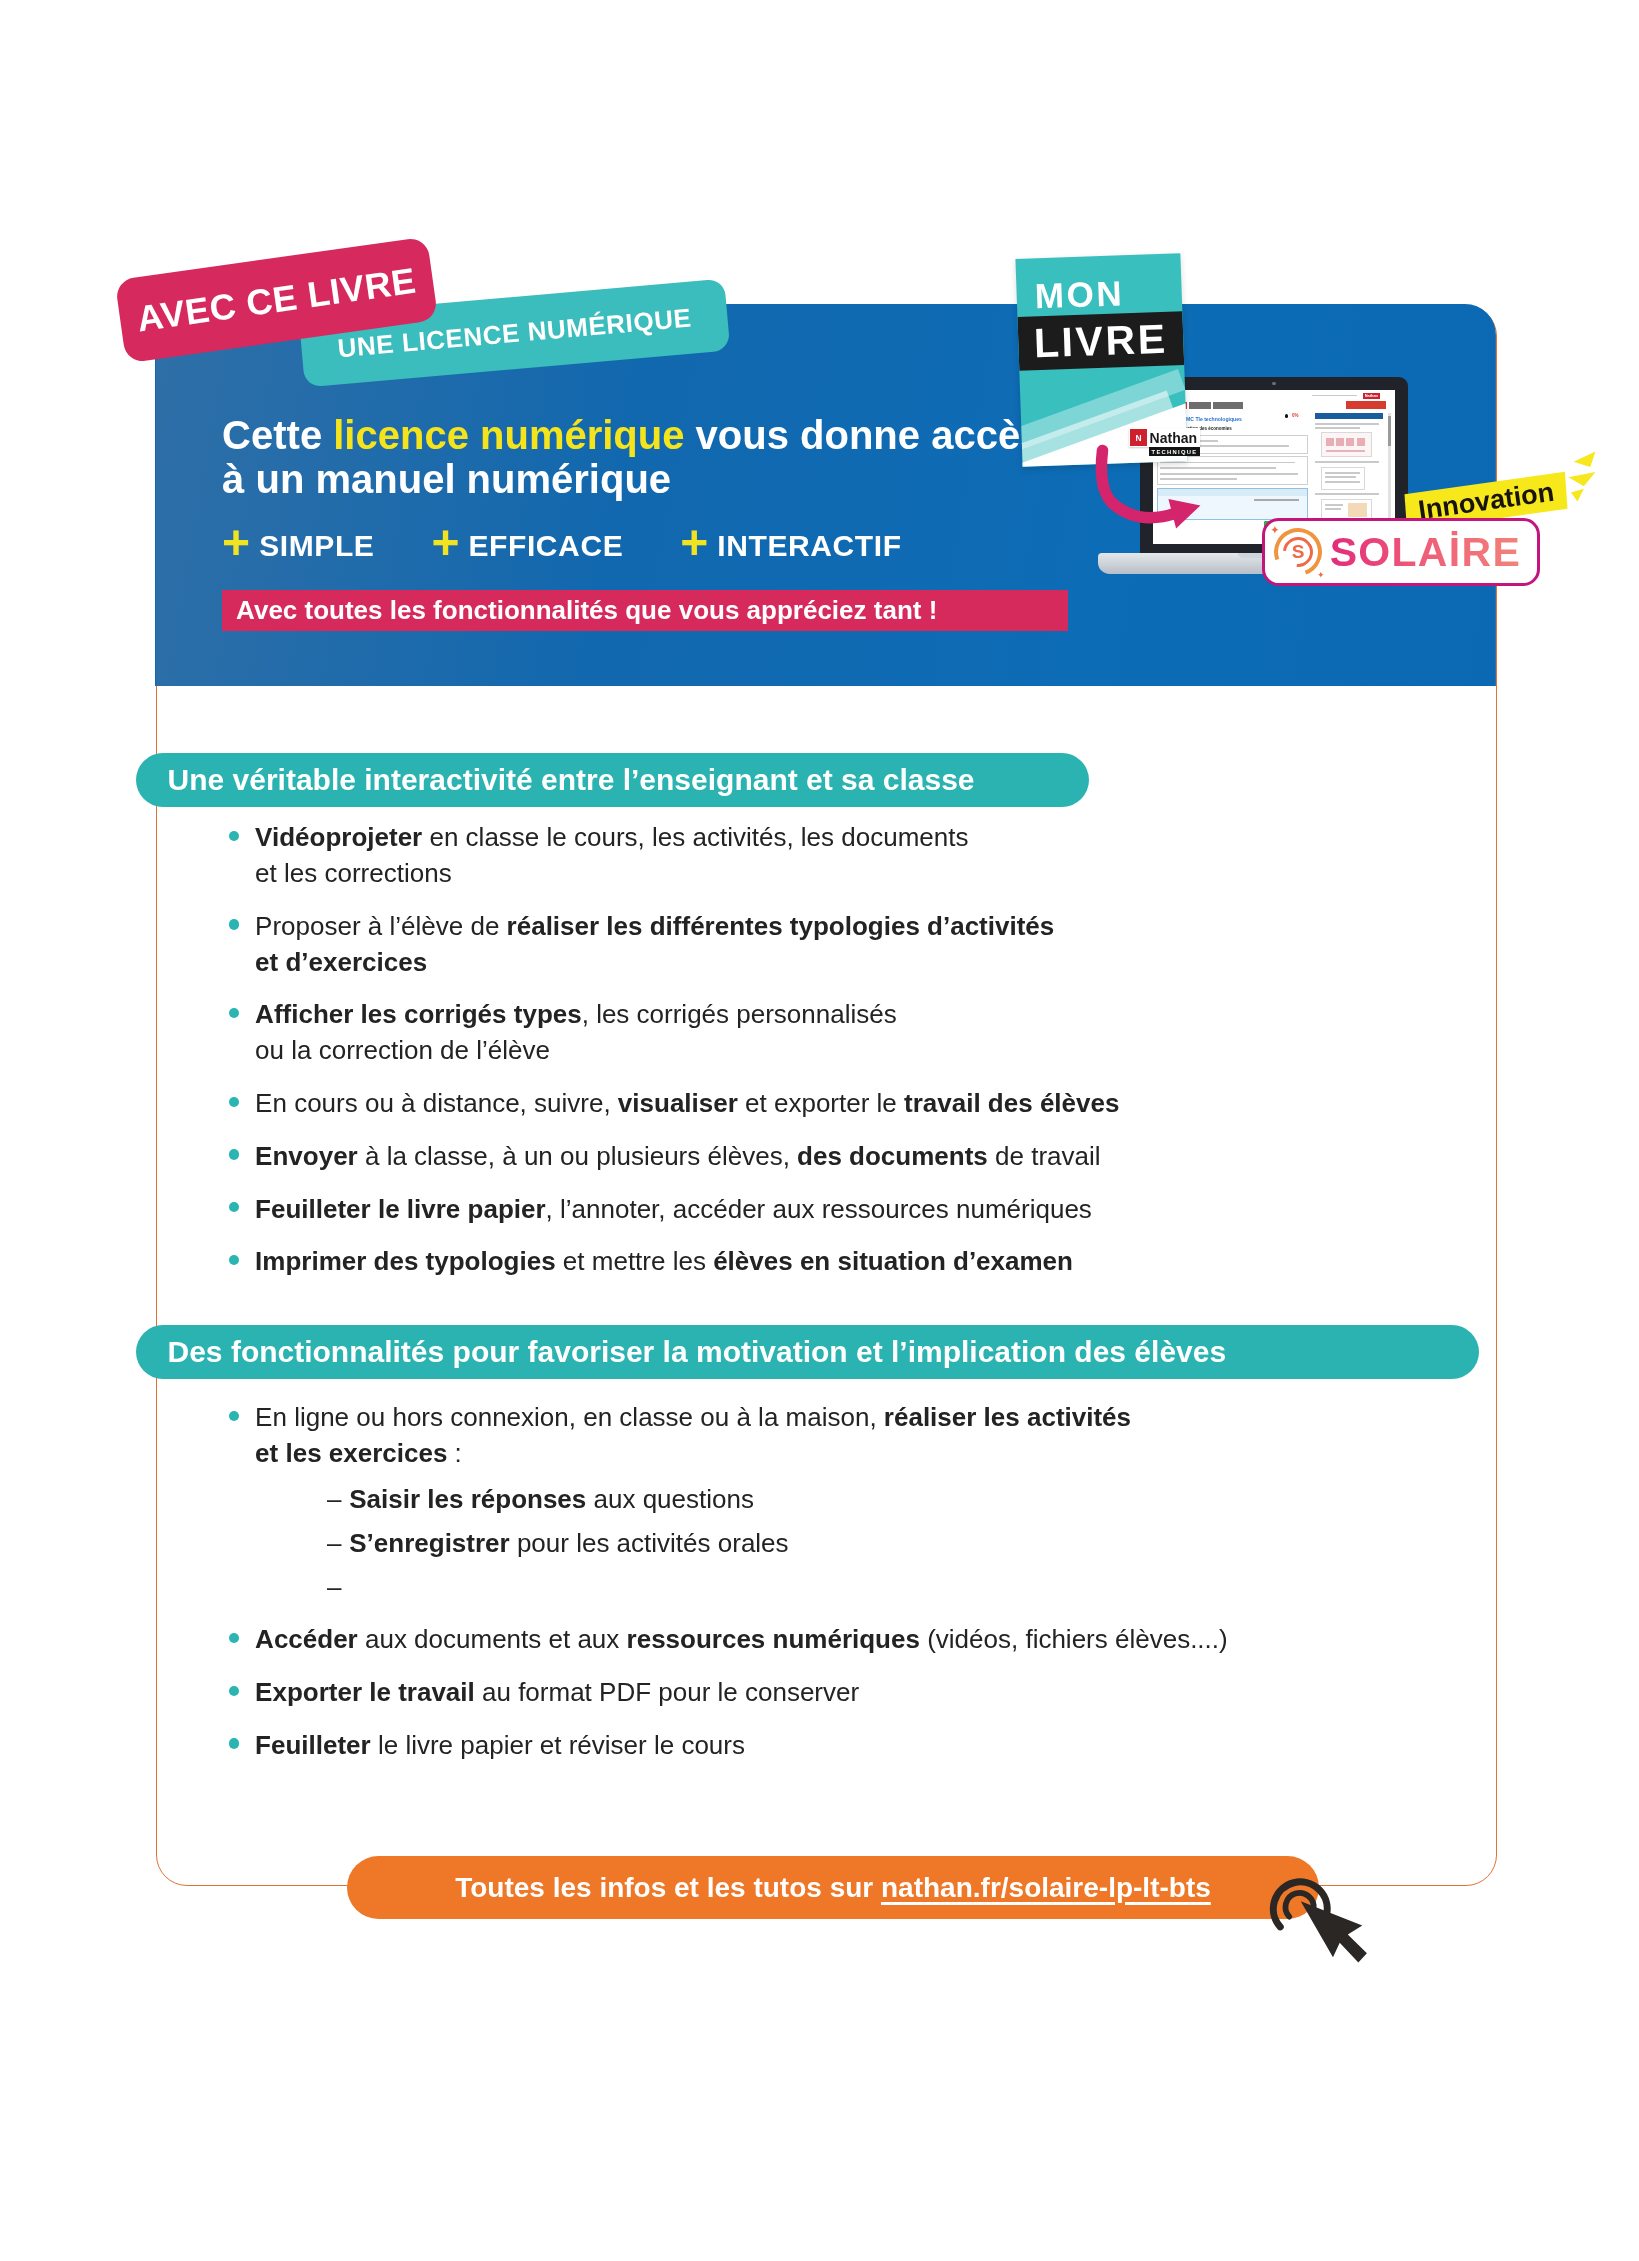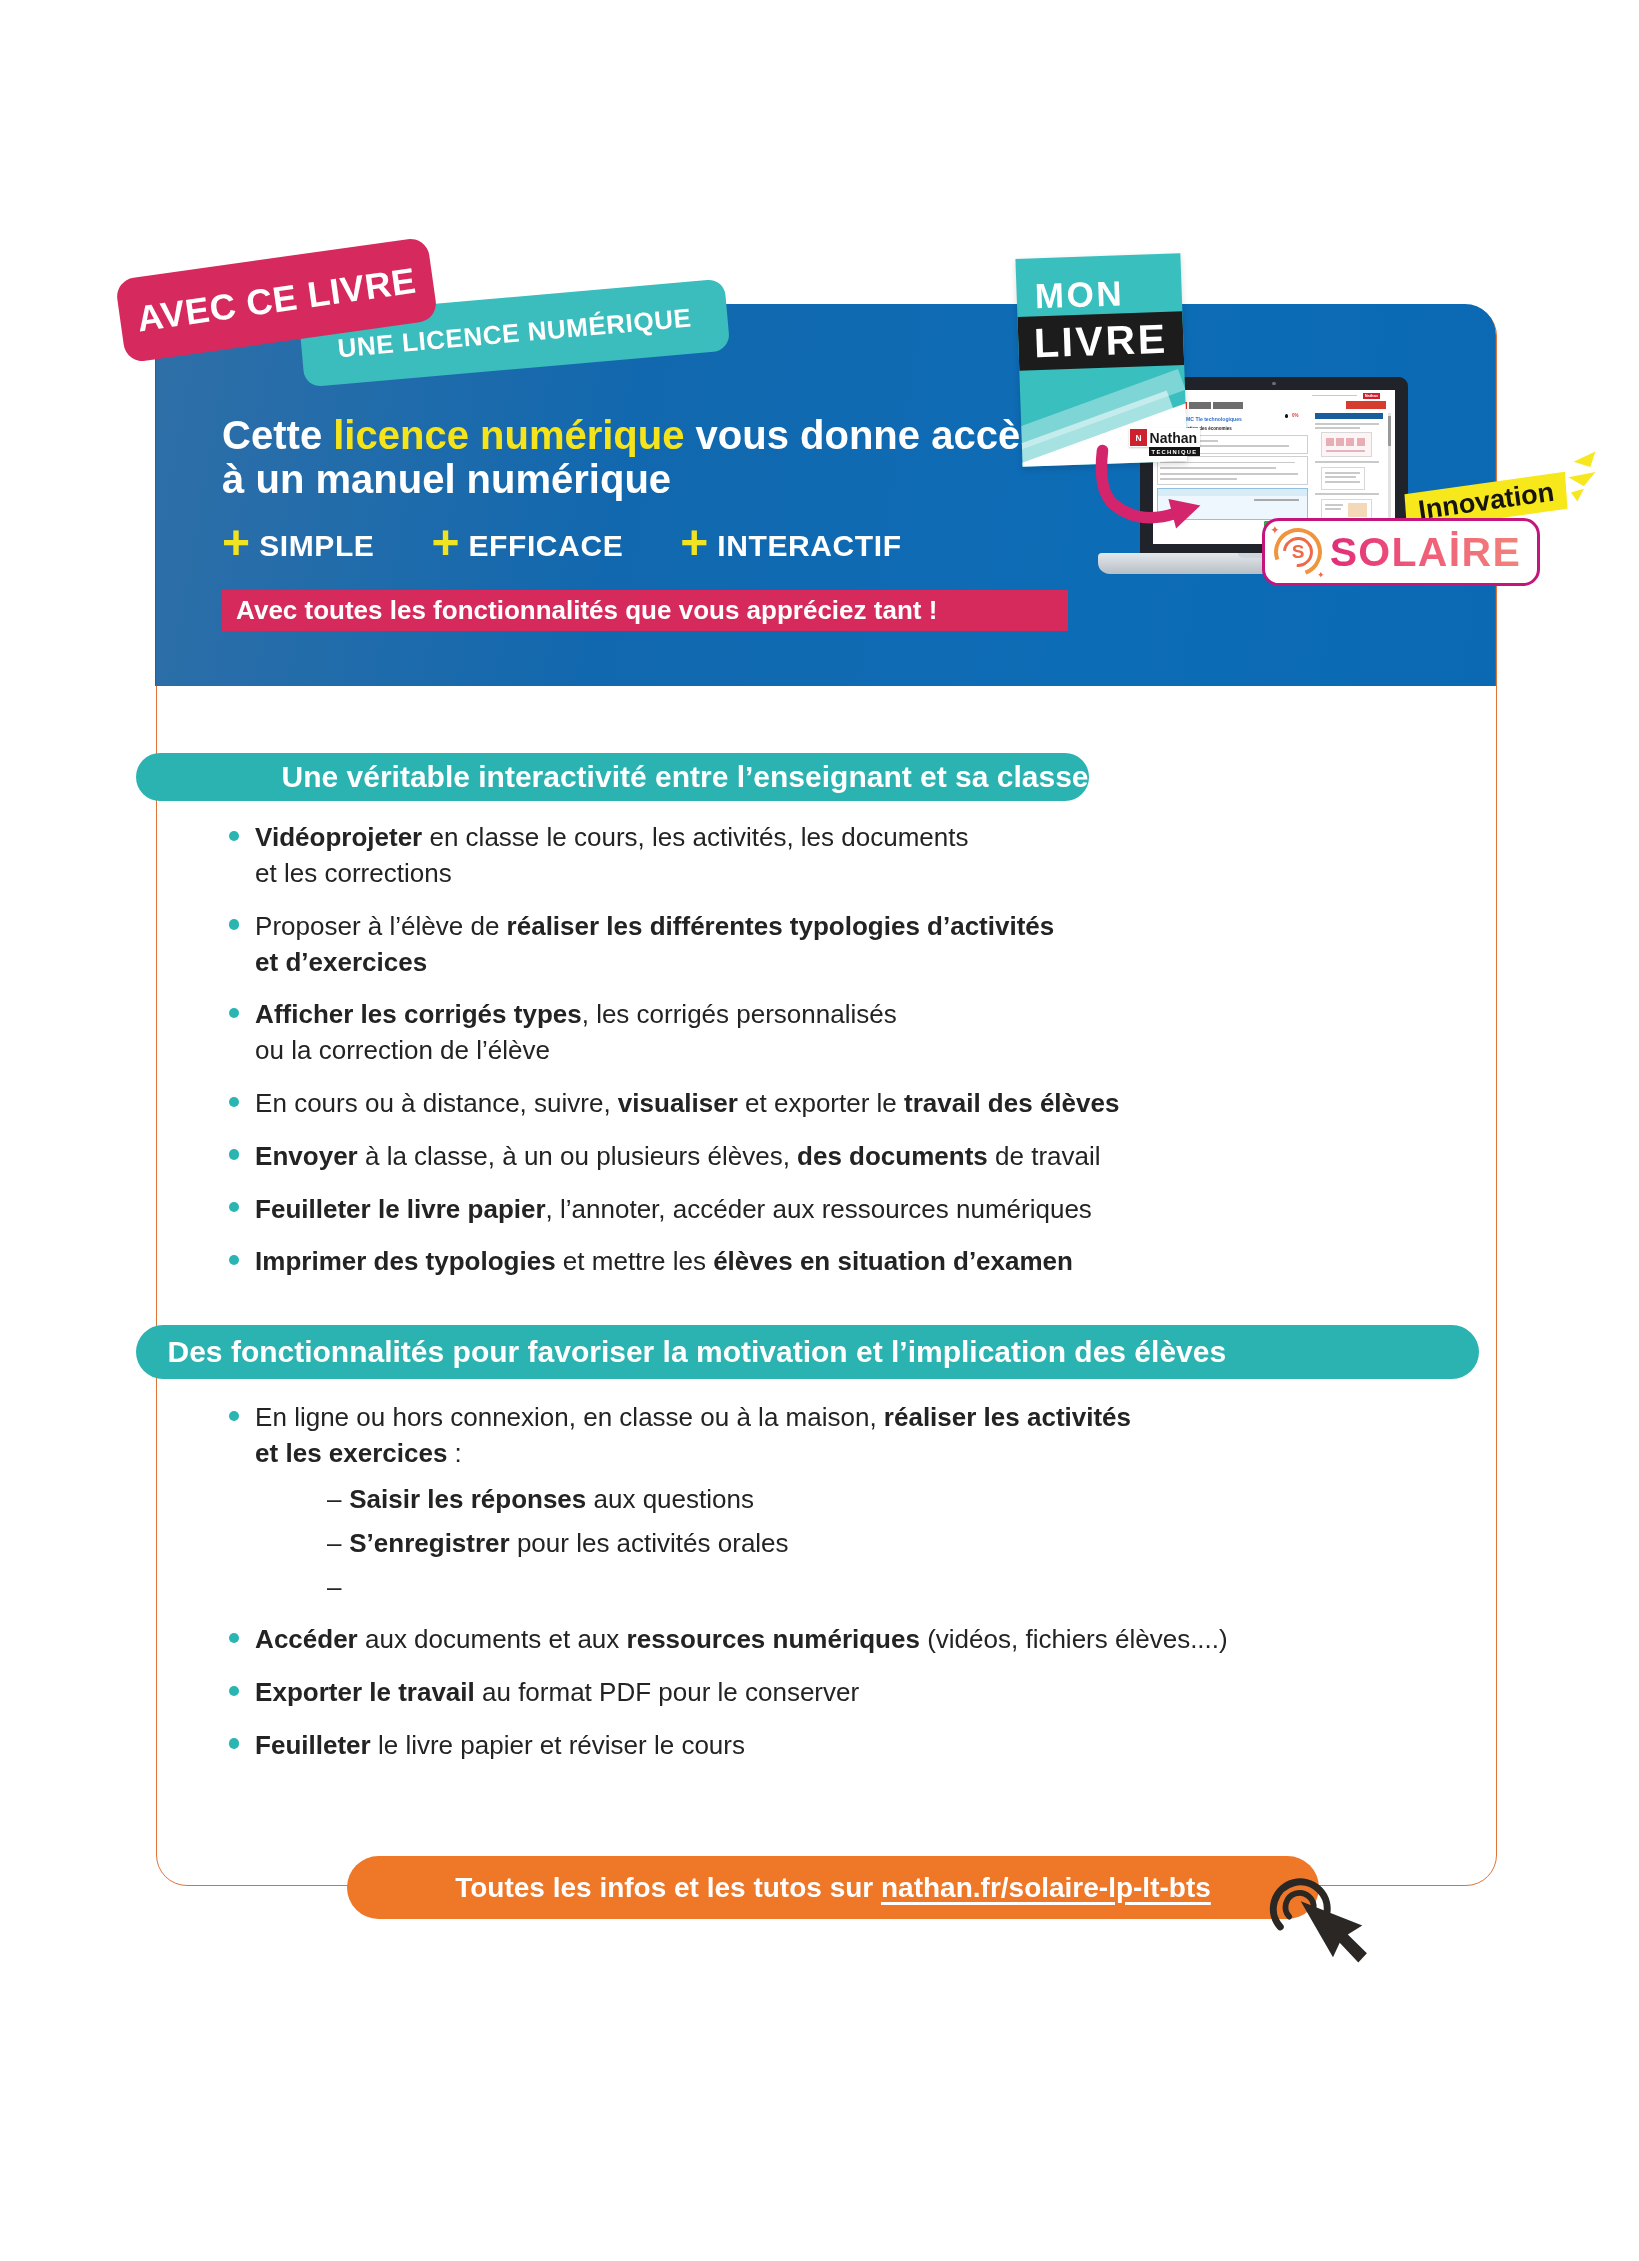--- a/index.html
+++ b/index.html
@@ -97,21 +97,21 @@
   .sun-s{position:absolute;inset:0;display:flex;align-items:center;justify-content:center;
         color:#ef6a48;font-size:19px;font-weight:800;}
   .sun-star{position:absolute;color:#ef6a48;font-size:11.6px;}
   .solaire-word{font-size:41px;font-weight:800;letter-spacing:1.3px;margin-left:7.7px;
         background:linear-gradient(90deg,#e22c7a,#ef5f78,#f2837a);
         -webkit-background-clip:text;background-clip:text;color:transparent;}
 
   
   .pill{position:absolute;background:#2bb3b1;border-radius:28px;display:flex;align-items:center;z-index:3;}
   .pill span{color:#ffffff;font-size:30px;font-weight:700;padding-left:32px;white-space:nowrap;}
-  .pill1{left:-20.6px;top:448px;width:953px;height:48px;justify-content:flex-end;}
+  .pill1{left:-20.6px;top:448px;width:953px;height:54px;}
   .pill2{left:-20.6px;top:1020px;width:1343px;height:54px;}
 
   
   .blist{position:absolute;left:73px;z-index:2;}
   .list1{top:514px;width:1144px;}
   .list2{top:1094px;width:1221px;}
   .bullet{position:relative;padding-left:26px;margin-bottom:16.7px;}
   .dot{position:absolute;left:0;top:11.6px;width:10.3px;height:10.3px;border-radius:50%;background:#2ab5b3;}
   .btxt{margin:0;font-size:26px;line-height:36px;color:#232323;}
   .btxt .b{font-weight:700;}

